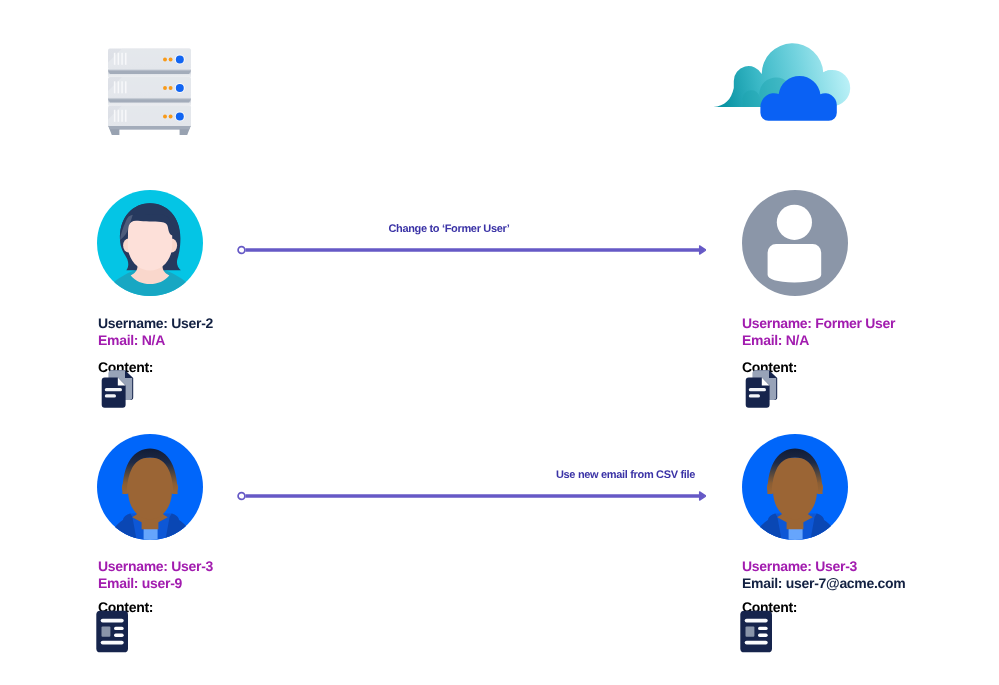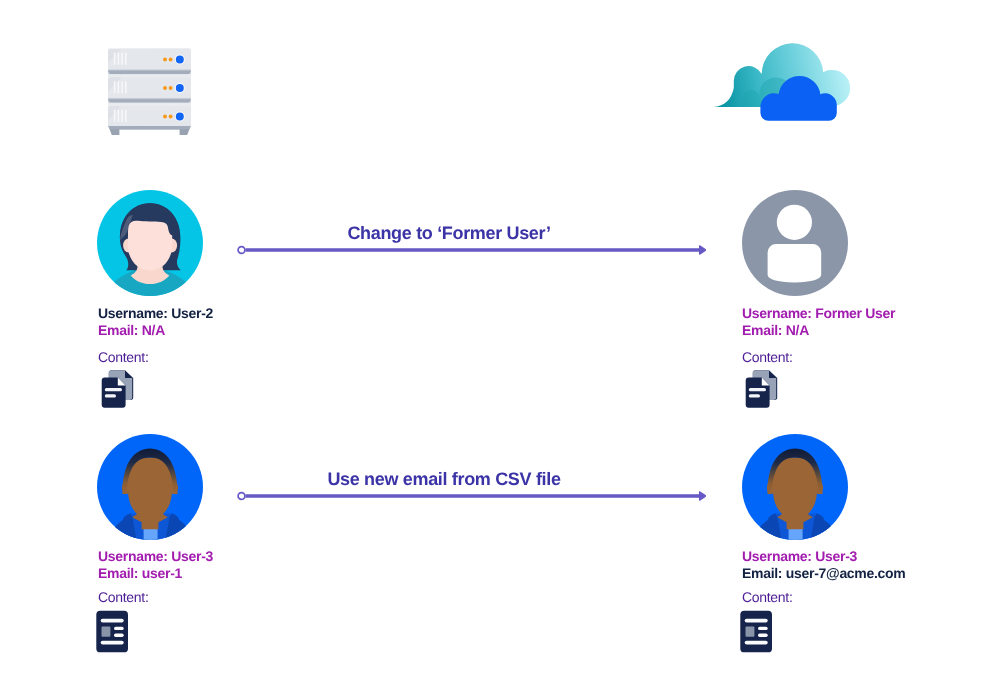--- a/index.html
+++ b/index.html
@@ -1,24 +1,24 @@
 <!DOCTYPE html>
 <html><head>
 <meta charset="utf-8">
 <style>
   html,body{margin:0;padding:0;}
   body{width:999px;height:685px;background:#ffffff;font-family:"Liberation Sans",sans-serif;
        overflow:hidden;position:relative;-webkit-font-smoothing:antialiased;text-rendering:geometricPrecision;}
   .stage{position:absolute;left:0;top:0;width:999px;height:685px;}
   .abs{position:absolute;}
-  .uname,.email,.contentlbl{font-size:14px;letter-spacing:-0.3px;white-space:nowrap;line-height:1;}
+  .uname,.email,.contentlbl{font-size:14px;letter-spacing:-0.3px;white-space:nowrap;line-height:1;margin-top:10px;}
   .bold{font-weight:bold;color:#132142;}
   .muted{font-weight:bold;color:#a21caf;}
-  .contentlbl{font-weight:normal;color:#4c1d95;}
-  .arrowlabel{font-size:18px;font-weight:bold;color:#3b33a6;letter-spacing:-0.33px;white-space:nowrap;}
+  .contentlbl{font-weight:bold;color:#000000;}
+  .arrowlabel{font-size:11px;font-weight:bold;color:#3b33a6;letter-spacing:-0.33px;white-space:nowrap;}
 </style>
 </head>
 <body>
 
 <div class="stage">
 
   <svg class="abs" style="left:107.7px;top:48.2px;" width="84" height="93" viewBox="0 0 84 93">
     <defs>
       <linearGradient id="svBody" gradientUnits="objectBoundingBox" x1="0" y1="0" x2="0.10" y2="1">
         <stop offset="0" stop-color="#dfe2e8"></stop>
@@ -258,21 +258,21 @@
       <path fill="#9b6535" d="M31.0 38.0 a14.4 14.4 0 0 1 14.4 -14.4 h15.2 a14.4 14.4 0 0 1 14.4 14.4
                L75.0 56.5 C75.0 73.2 65.0 85.4 53.0 85.4 C41.0 85.4 31.0 73.2 31.0 56.5 Z"></path>
       <path fill="url(#hairGradb)" d="M25.4 60.0 C25.4 28.0 37.8 14.4 53.0 14.4 C68.2 14.4 80.6 28.0 80.6 60.0
                L76.4 60.0 C76.0 49.0 74.4 41.8 72.0 36.4 C68.2 27.8 62.4 23.6 53.0 23.6
                C43.6 23.6 37.8 27.8 34.0 36.4 C31.6 41.8 30.0 49.0 29.6 60.0 Z"></path>
     </g>
   </svg>
 
   <div class="abs" style="left:98px;top:549px;">
     <div class="uname muted">Username: User-3</div>
-    <div class="email muted" style="margin-top:3.2px;">Email: user-1</div>
+    <div class="email muted" style="margin-top:3.2px;">Email: user-9</div>
   </div>
 
   <div class="abs" style="left:742px;top:549px;">
     <div class="uname muted">Username: User-3</div>
     <div class="email bold" style="margin-top:3.2px;">Email: user-7@acme.com</div>
   </div>
 
   <div class="abs contentlbl" style="left:98px;top:590px;">Content:</div>
 
   <div class="abs contentlbl" style="left:742px;top:590px;">Content:</div>
@@ -294,14 +294,14 @@
     <rect x="18.0" y="23.6" width="9.7" height="3.4" rx="1.7" fill="#fdfdfe"></rect>
     <rect x="4.7" y="30.7" width="23.0" height="3.8" rx="1.9" fill="#fafbfd"></rect>
   </svg>
 
   <svg class="abs" style="left:237.0px;top:487.6px;" width="469" height="16" viewBox="0 0 469 16">
     <line x1="8.5" y1="8" x2="463.5" y2="8" stroke="#6659c6" stroke-width="3.6"></line>
     <path d="M468.8 8 L462.6 3.9 L462.6 12.1 Z" fill="#6659c6" stroke="#6659c6" stroke-width="1.3" stroke-linejoin="round"></path>
     <circle cx="4.5" cy="8" r="3.4" fill="#ffffff" stroke="#6659c6" stroke-width="1.7"></circle>
   </svg>
 
-  <div class="abs arrowlabel" style="left:209px;top:469.0px;width:470px;text-align:center;">Use new email from CSV file</div>
+  <div class="abs arrowlabel" style="left:225px;top:469.0px;width:470px;text-align:right;">Use new email from CSV file</div>
 </div>
 
 </body></html>

